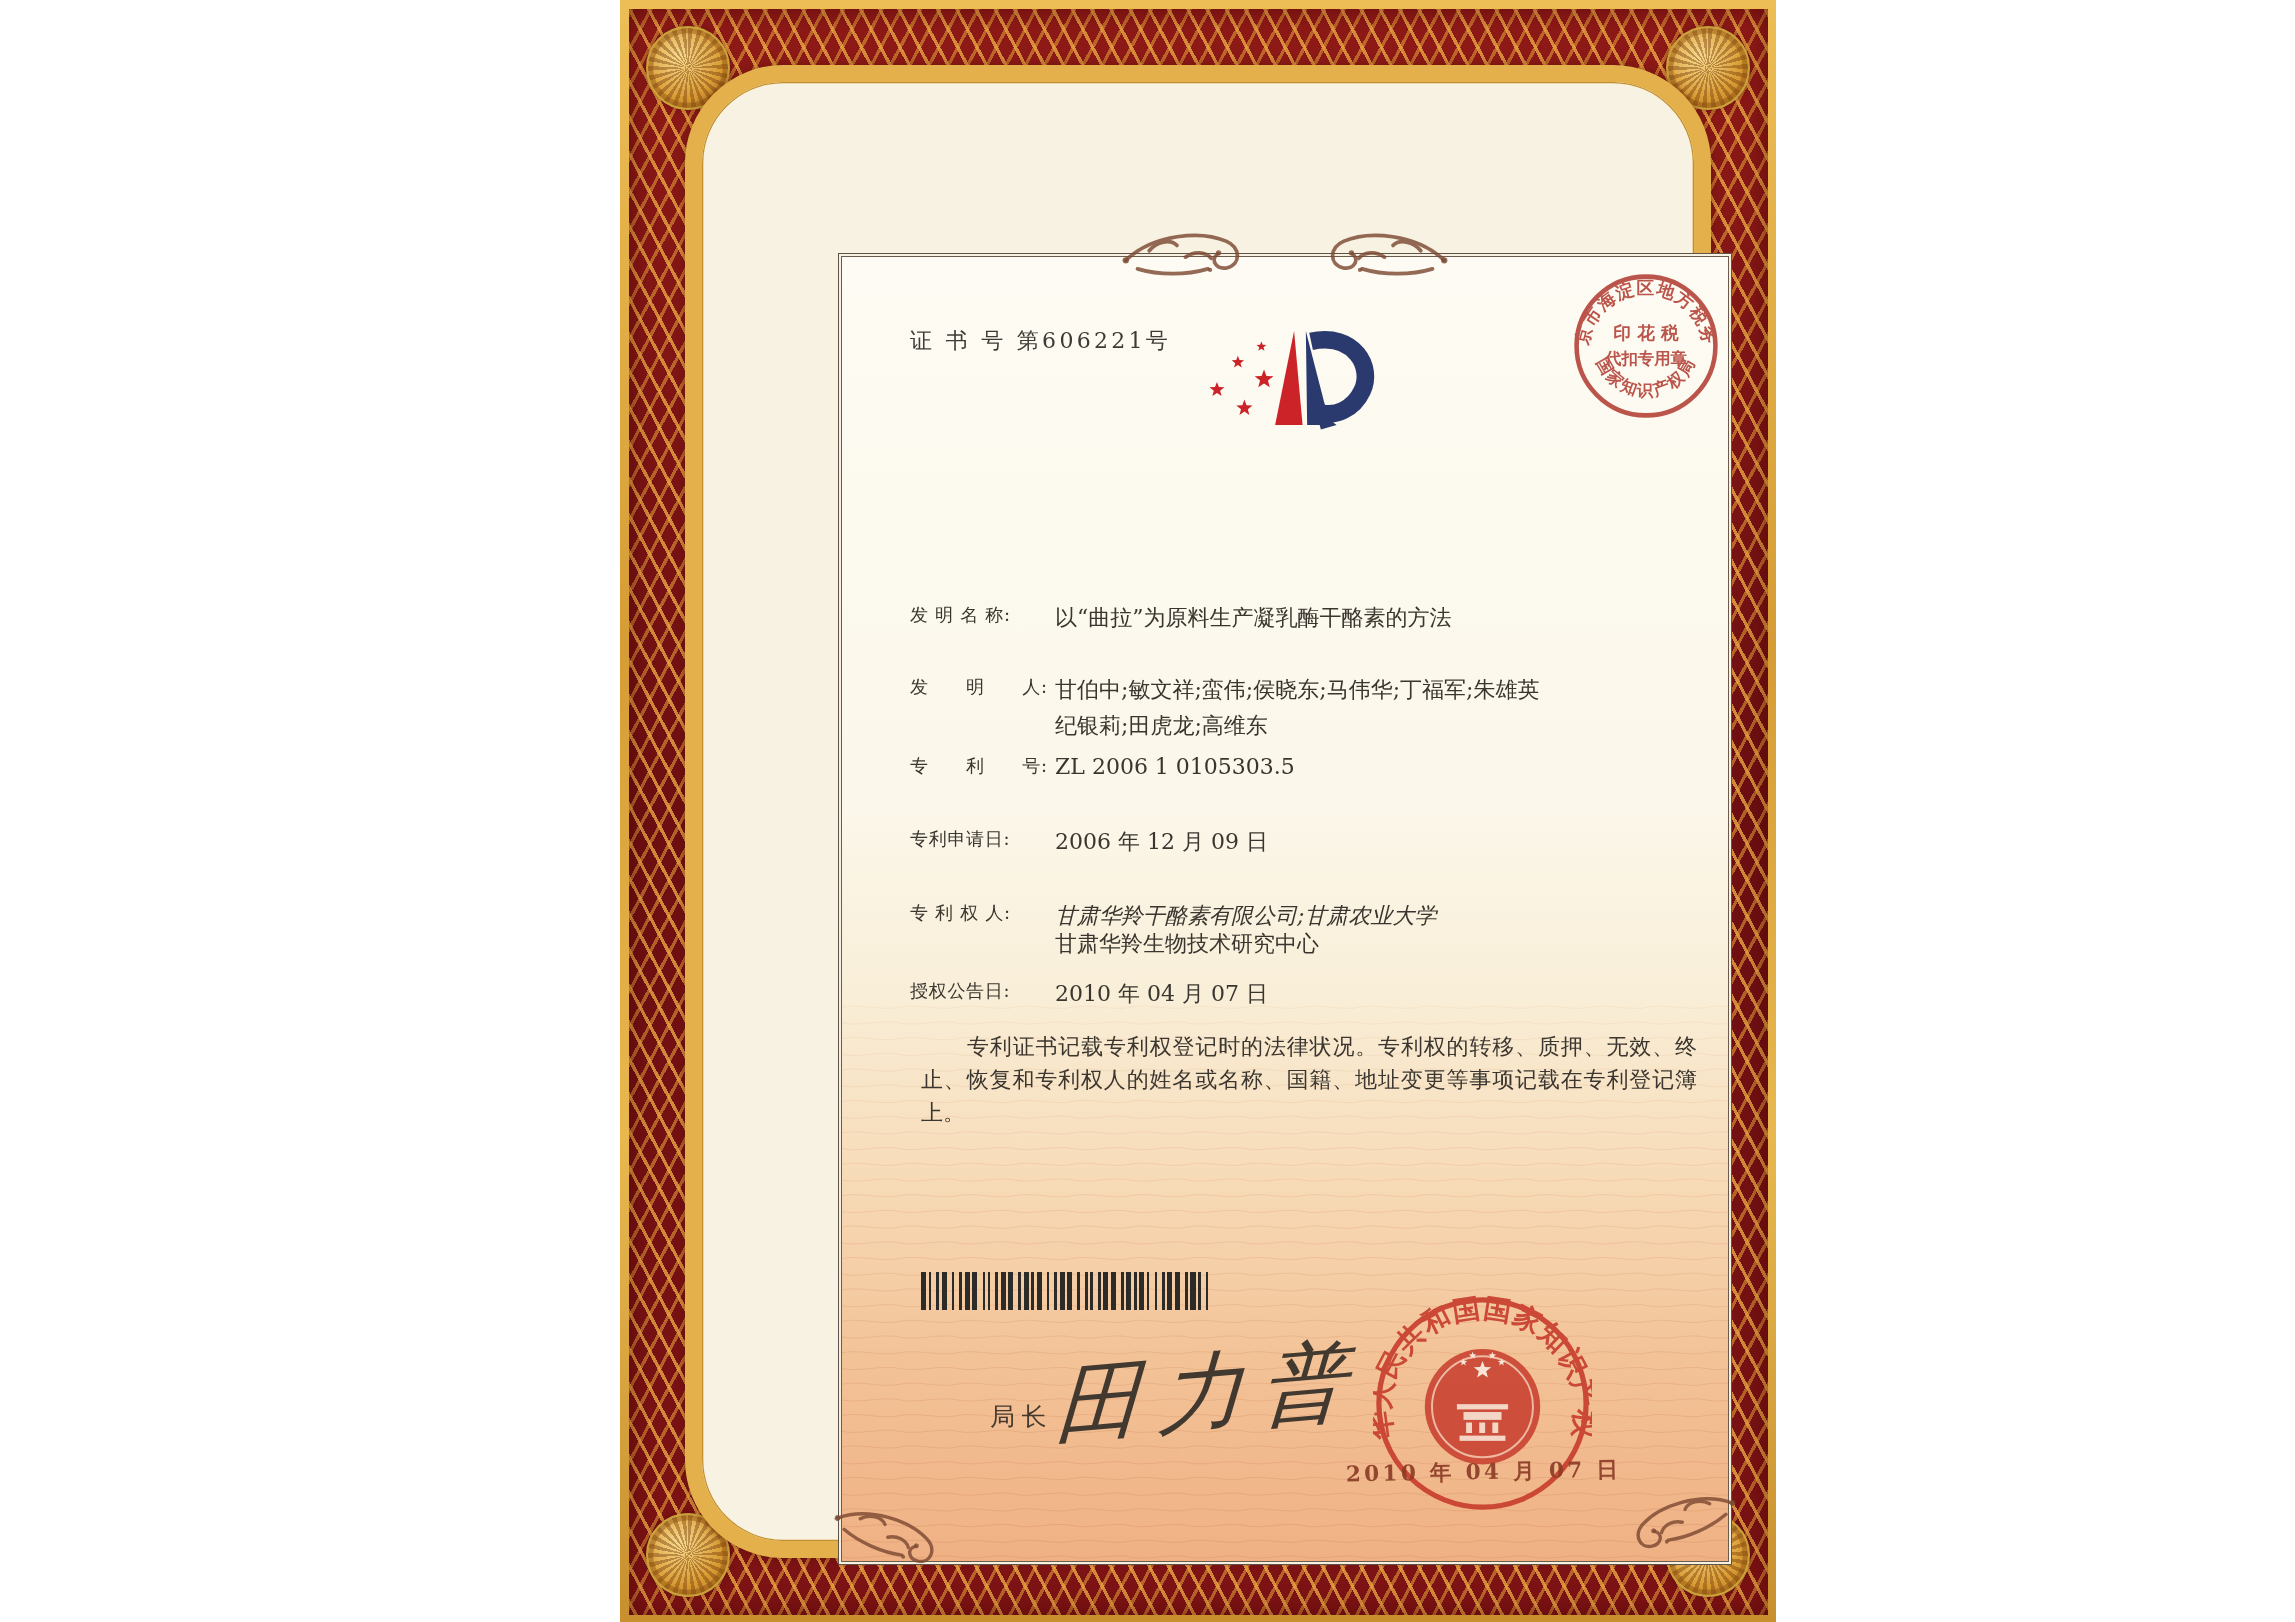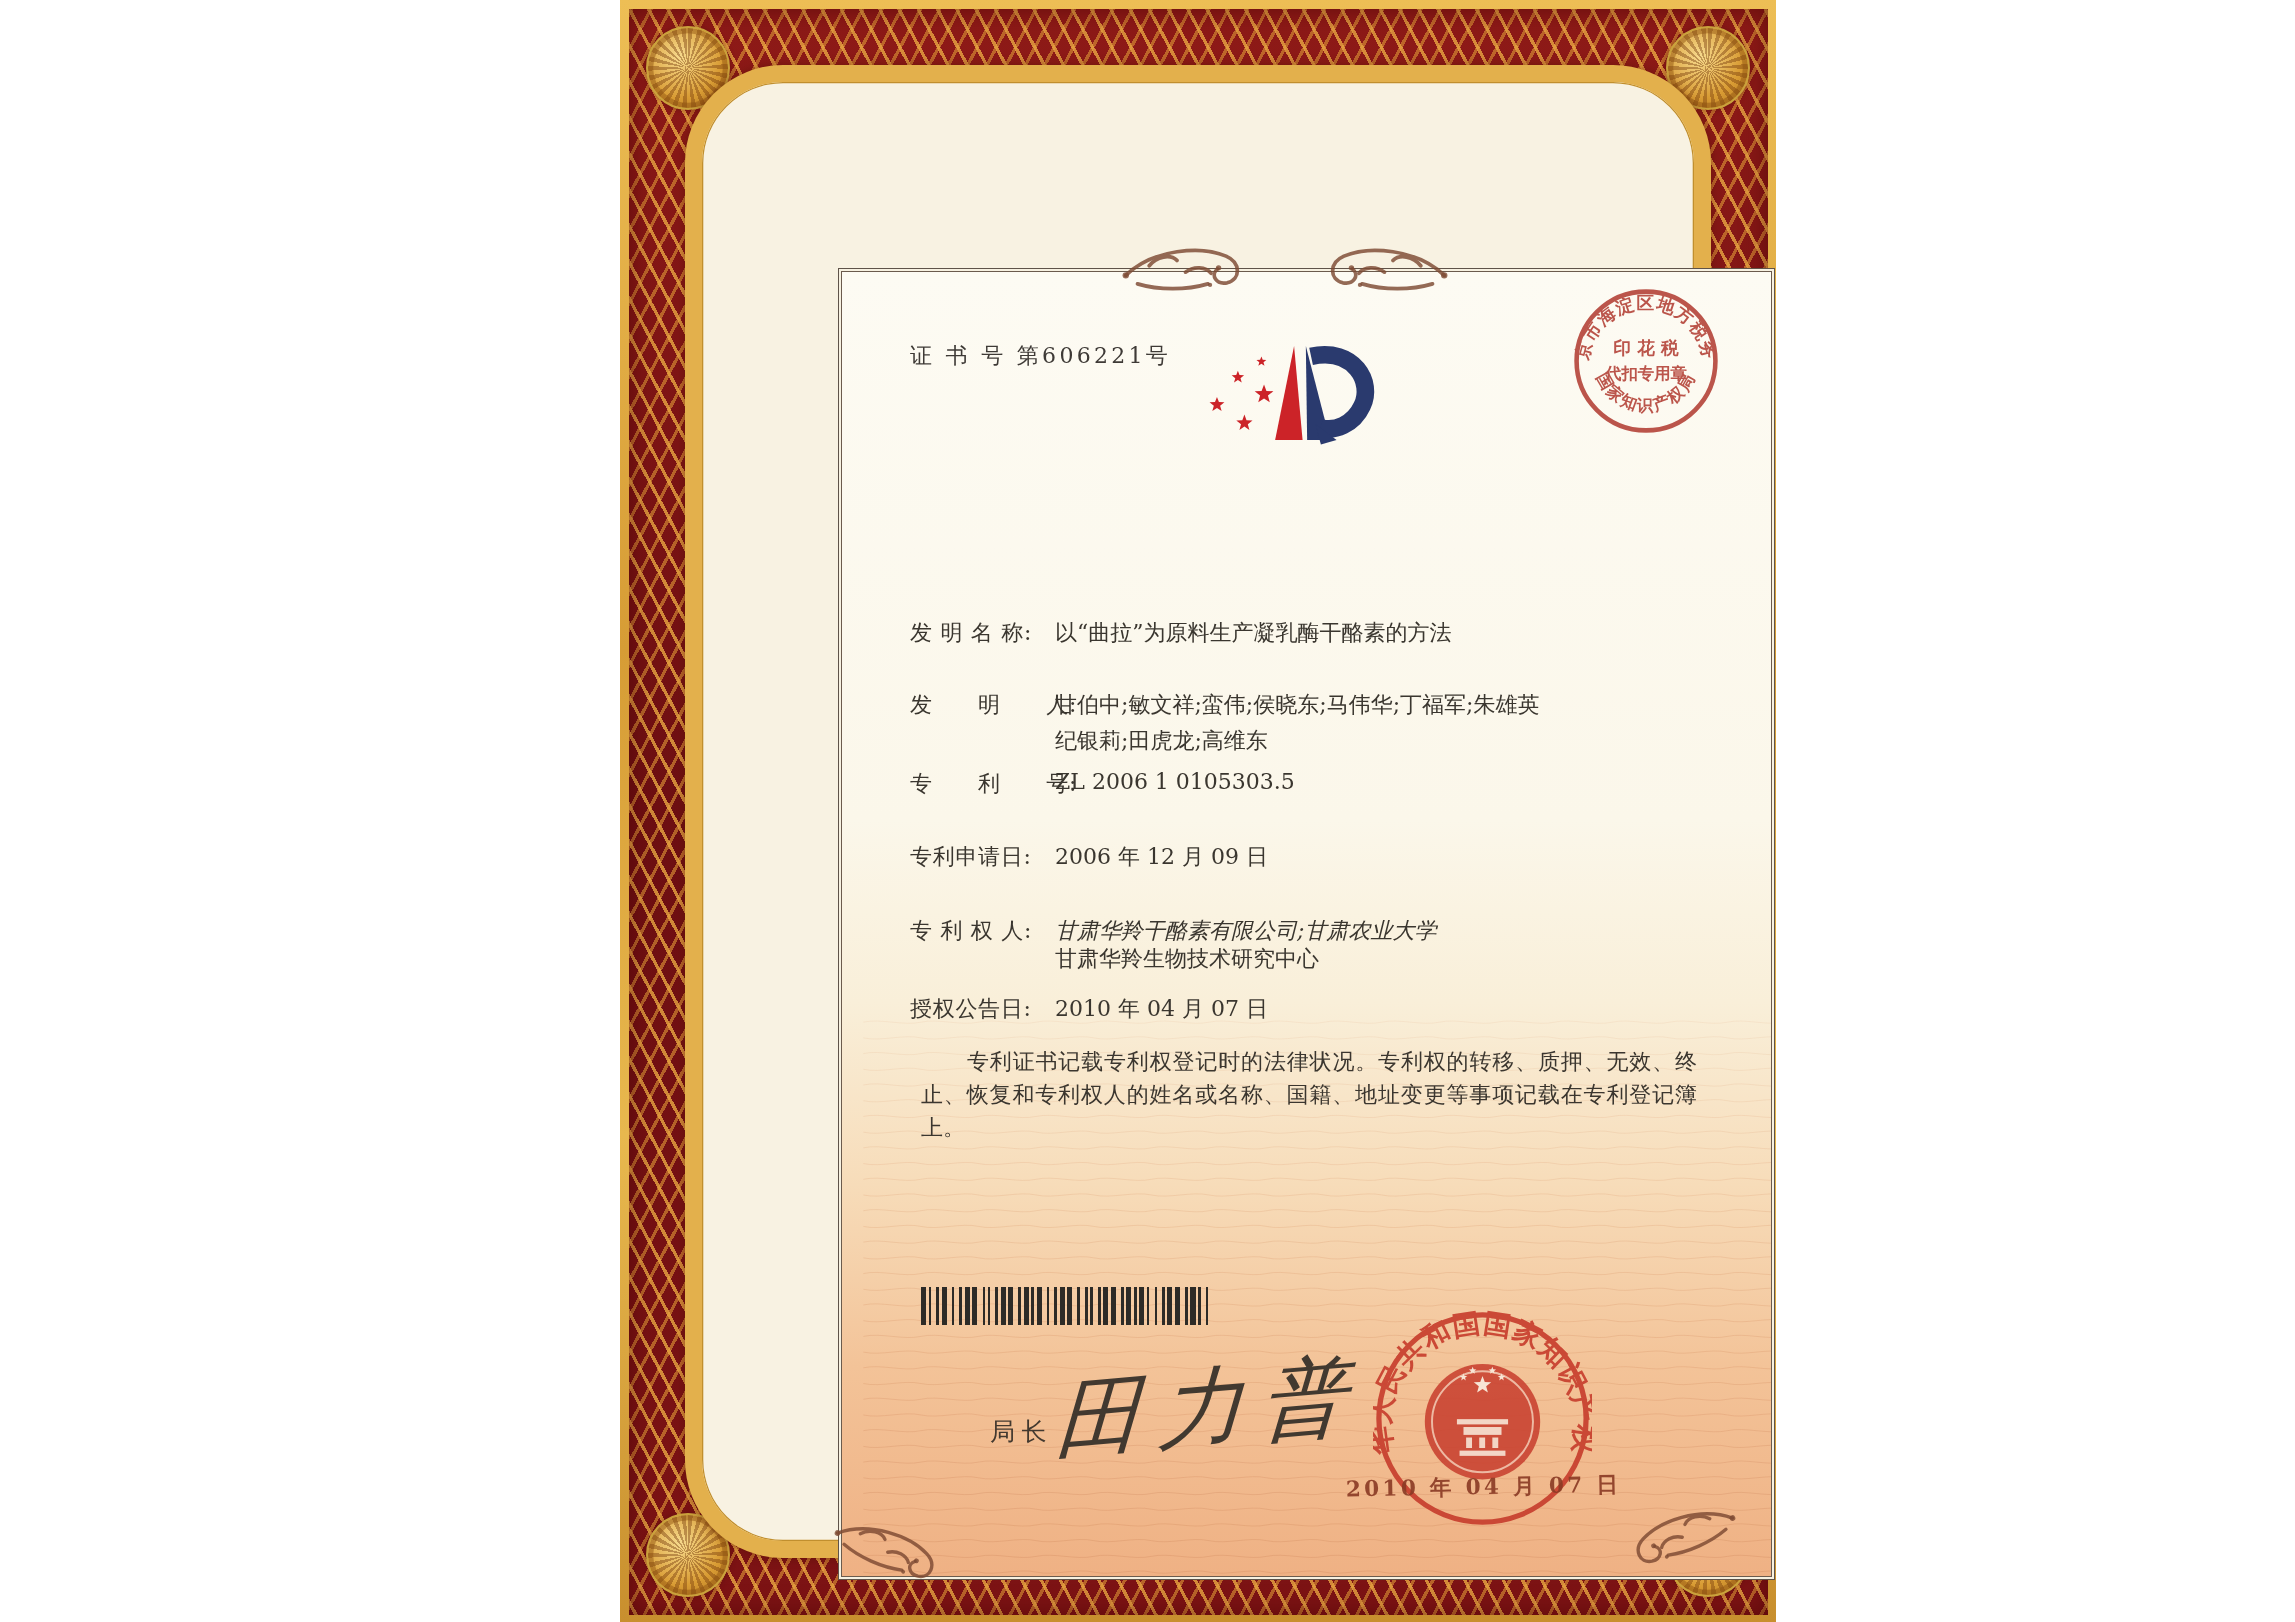--- a/index.html
+++ b/index.html
@@ -21,34 +21,34 @@
           radial-gradient(circle at 40% 35%, #f6d98c, #d89b33 60%, #a96f1f);
         border:2.6px solid #caa23c;
         box-shadow:inset 0 0 0 5.2px rgba(140,80,15,.45), 0 0 6.5px rgba(60,10,0,.4);}
   .rosette.tl{left:26px;top:26px;} .rosette.tr{right:26px;top:26px;}
   .rosette.bl{left:26px;bottom:26px;} .rosette.br{right:26px;bottom:26px;}
   .paper{position:absolute;inset:65px;background:#f8f2e2;
         border:17.7px solid #e3b04c;border-radius:98px;
         box-shadow:inset 0 0 0 1.3px #c18f2e, 0 0 9.2px rgba(80,20,0,.5);}
 
   
-  .content-frame{position:absolute;left:136px;top:186px;width:892px;height:1310px;
+  .content-frame{position:absolute;left:136px;top:171px;width:892px;height:1310px;
         border:1.3px solid #5f5349;
-        box-shadow:inset 0 0 0 2px #f7f1e1, inset 0 0 0 3.3px #6b5b4d;padding-left:43px;}
+        box-shadow:inset 0 0 0 2px #f7f1e1, inset 0 0 0 3.3px #6b5b4d;}
   .content-bg{position:absolute;inset:3.3px;overflow:hidden;z-index:0;
         background:linear-gradient(180deg,#fdfbf3 0%,#fbf7ea 42%,#f9efd9 56%,#f7dcb9 70%,#f3c398 84%,#efb184 100%);}
   #guilloche{position:absolute;left:0;bottom:0;width:100%;height:563px;display:block;}
 
   .z{position:absolute;z-index:2;}
 
   .cert-no{left:71px;top:72px;font-size:22px;letter-spacing:3.3px;color:#3e3a36;}
   .title{left:0;right:0;top:249px;text-align:center;font-size:51px;font-weight:600;
          letter-spacing:29px;color:#2e2c2a;text-indent:29px;}
 
-  .field-label{font-size:22px;color:#3a362f;letter-spacing:0.7px;}
+  .field-label{font-size:18px;color:#3a362f;letter-spacing:0.7px;}
   .field-value{font-size:22px;color:#3a362f;}
   .lbl{left:71px;} .val{left:216px;}
 
   .body-block{left:82px;top:776px;width:776px;font-size:22px;line-height:33px;
         color:#3b362f;text-align:justify;}
   .body-block p{margin:0;text-indent:46px;}
 
   .barcode{left:82px;top:1018px;width:400px;height:38px;display:flex;align-items:stretch;}
   .barcode div{height:100%;}
 

